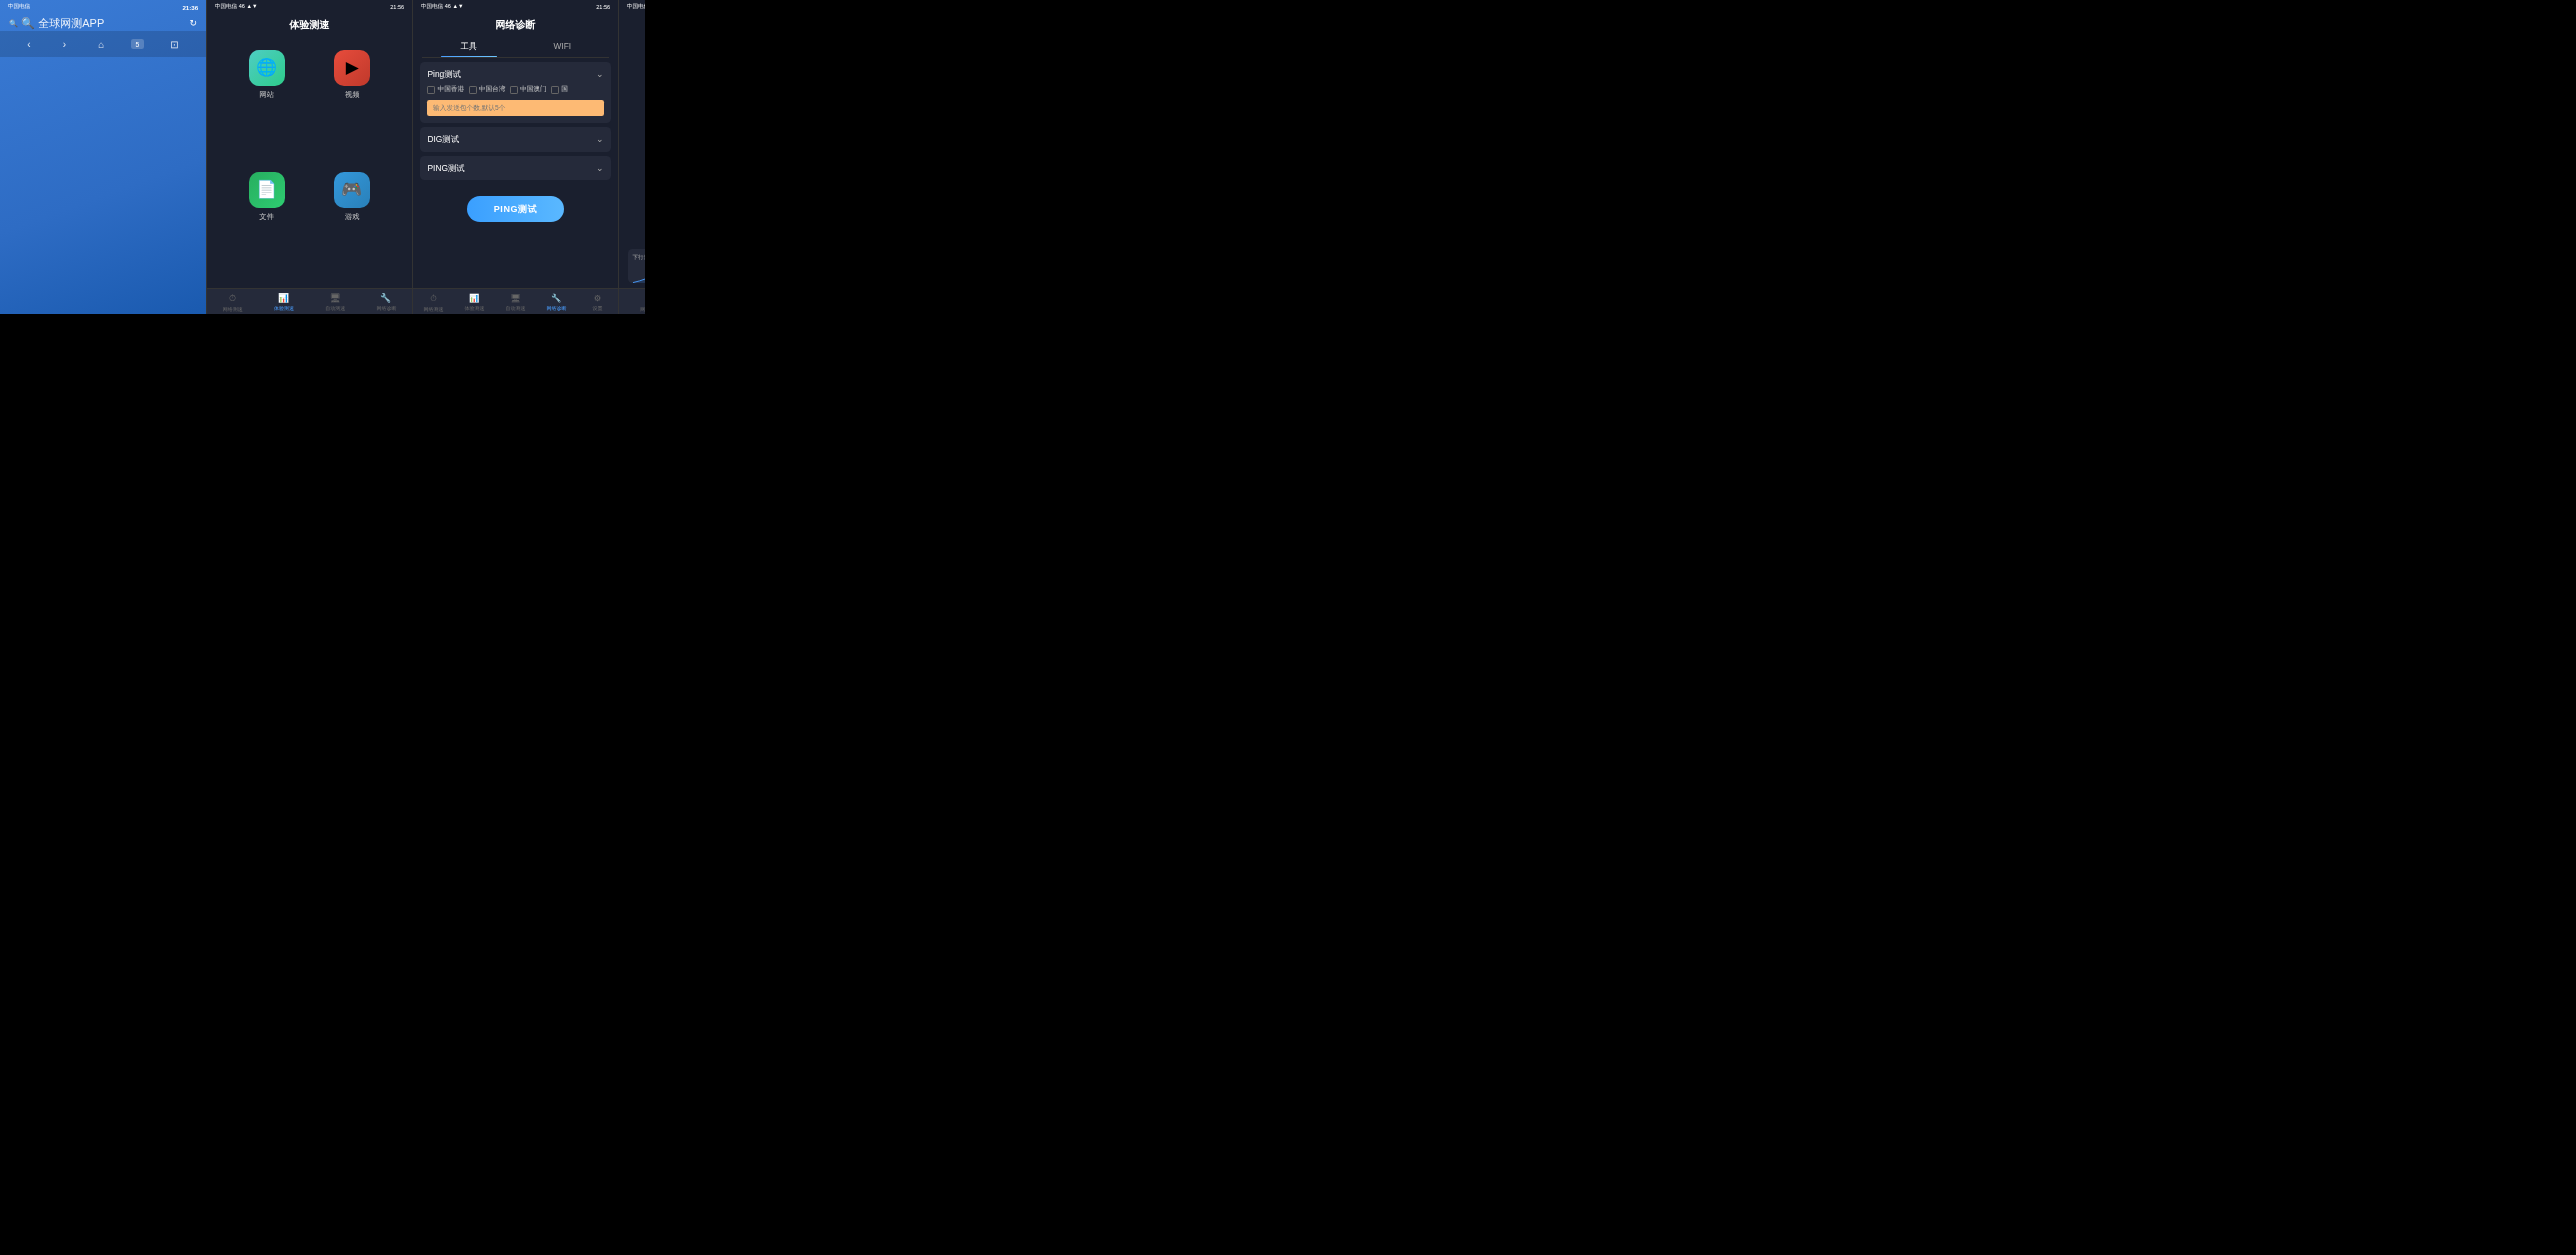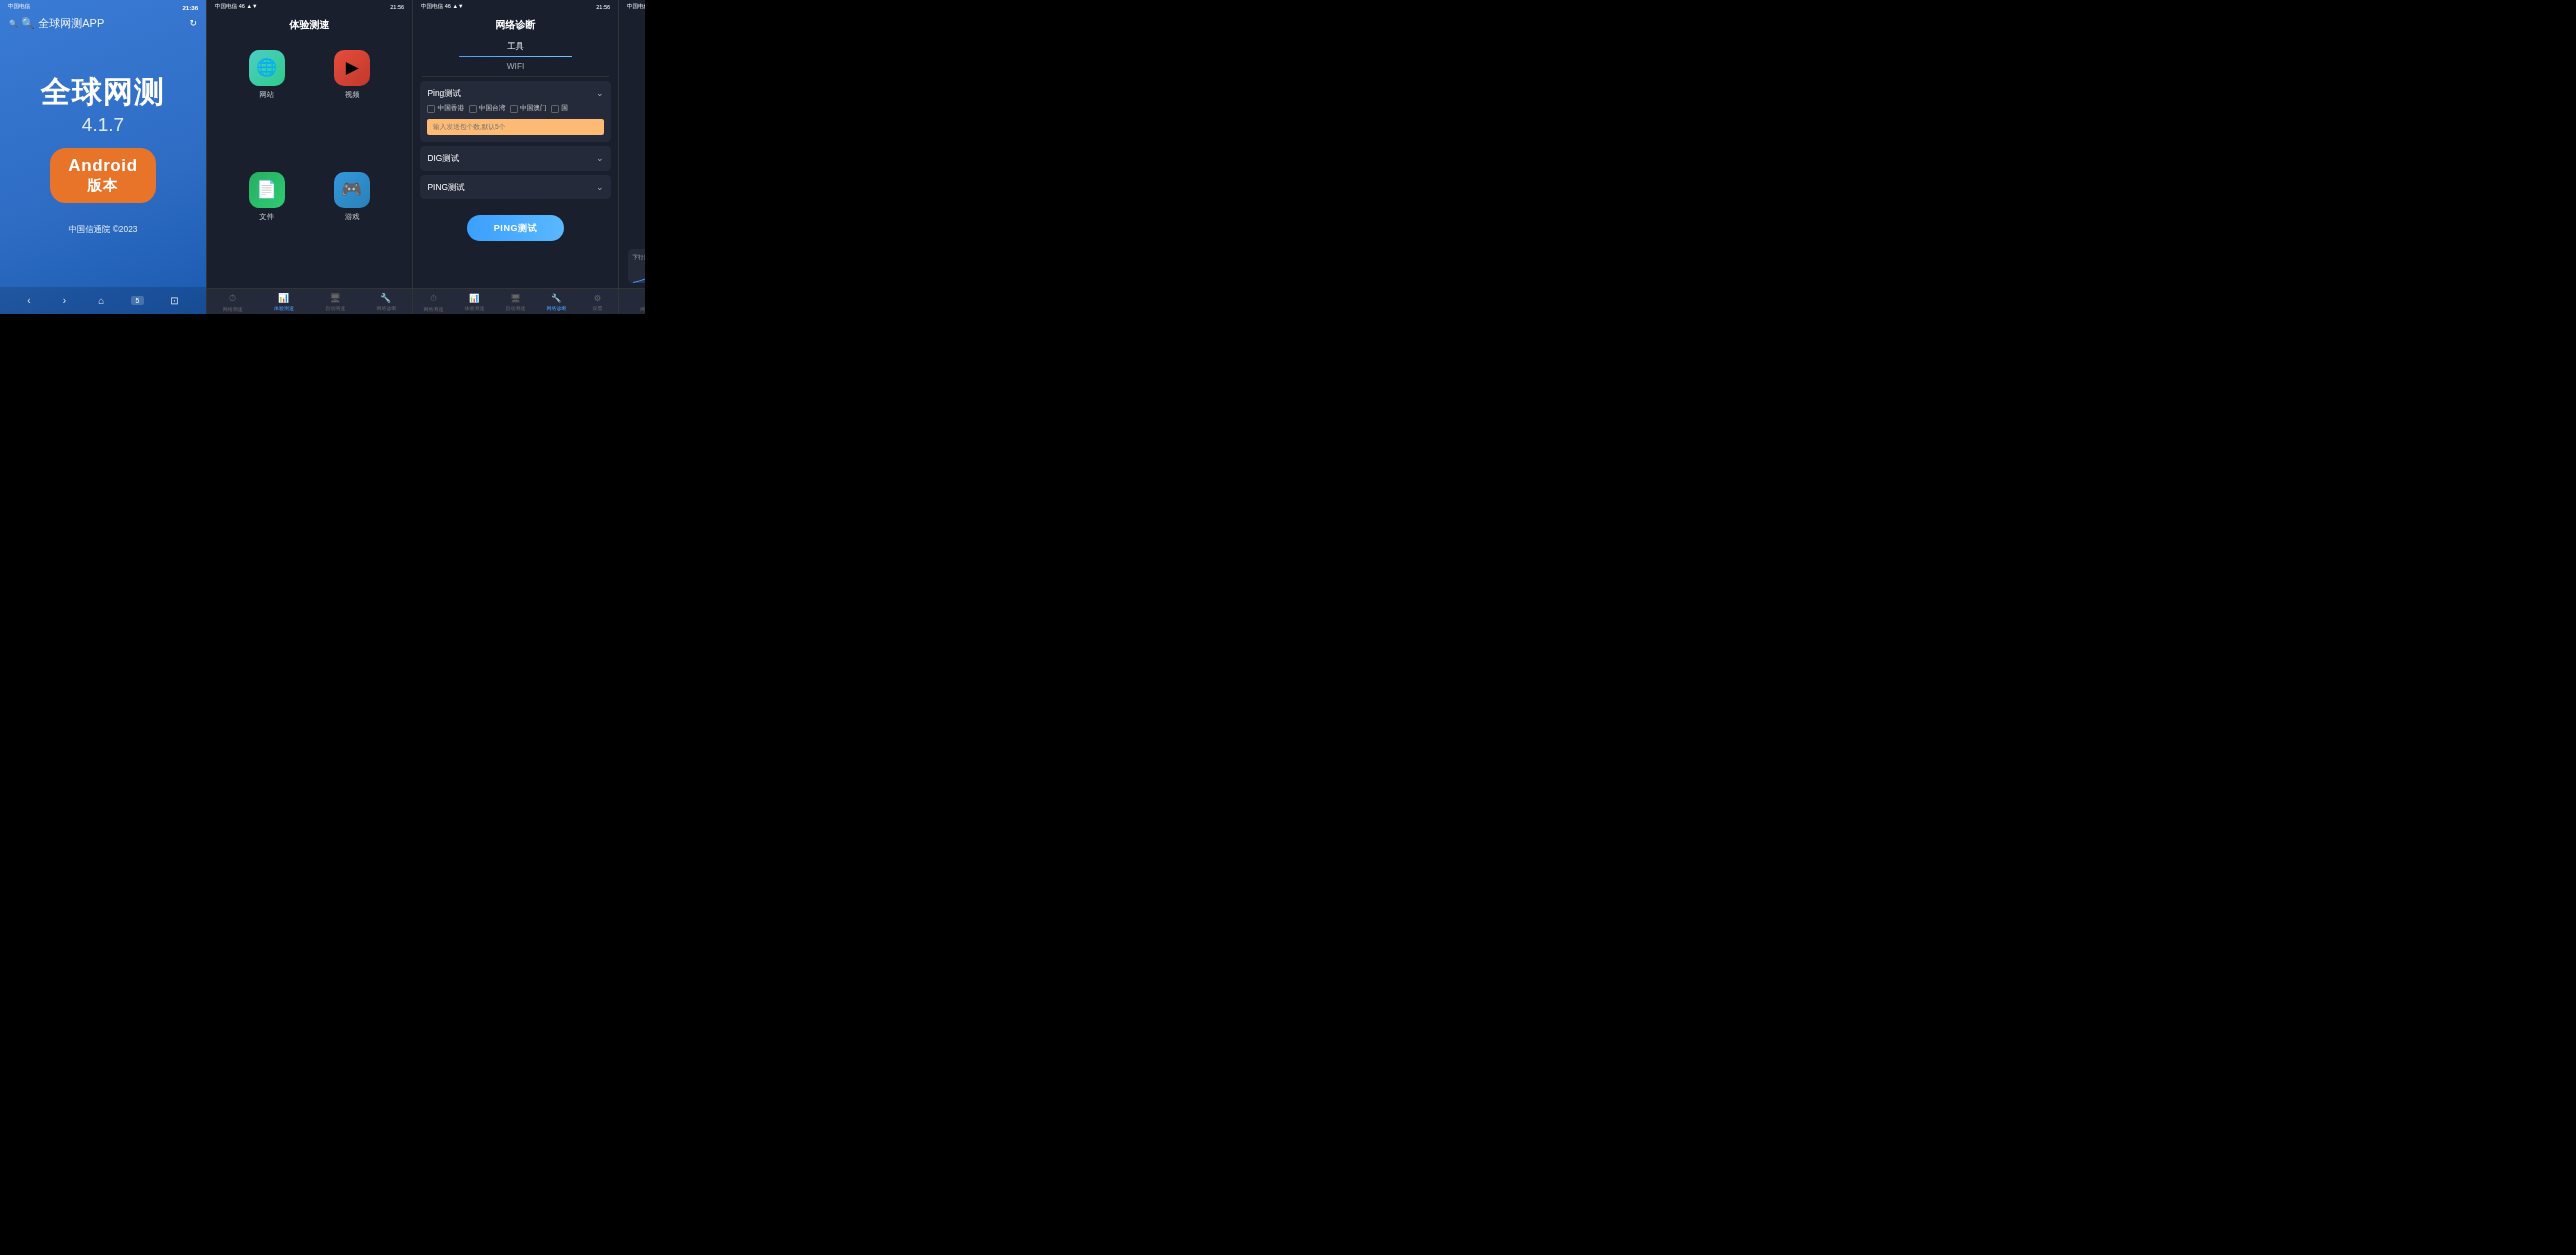--- a/index.html
+++ b/index.html
@@ -196,21 +196,20 @@
       text-align: center;
       padding: 4.5px 0 4.5px;
       font-size: 10px;
       font-weight: 600;
       color: white;
     }
     .panel3-tabs {
       display: flex;
       margin: 0 9px 4.5px;
       border-bottom: 0.6px solid #333;
-      flex-direction: column;
     }
     .panel3-tab {
       flex: 1;
       text-align: center;
       padding: 4.5px 0;
       font-size: 8.4px;
       color: #aaa;
       cursor: pointer;
       position: relative;
     }
@@ -423,29 +422,20 @@
     <span>
       <span style="font-size:6.2px;font-weight:600;">21:36</span>
     </span>
   </div>
   <div class="panel1-header">
     <div class="panel1-header-search">
       <span>🔍</span>
       <span style="font-size:11px;color:rgba(255,255,255,0.9)">🔍 全球网测APP</span>
     </div>
     <span class="panel1-refresh-icon">↻</span>
-  </div>
-  <div class="panel1-main">
-    <div class="panel1-title">全球网测</div>
-    <div class="panel1-version">4.1.7</div>
-    <div class="panel1-badge">
-      <div class="panel1-badge-line1">Android</div>
-      <div class="panel1-badge-line2">版本</div>
-    </div>
-    <div class="panel1-copyright">中国信通院 ©2023</div>
   </div>
   <div class="panel1-nav-bar">
     <span class="panel1-nav-item">‹</span>
     <span class="panel1-nav-item">›</span>
     <span class="panel1-nav-item">⌂</span>
     <span class="panel1-nav-badge">5</span>
     <span class="panel1-nav-item">⊡</span>
   </div>
 </div>
 

